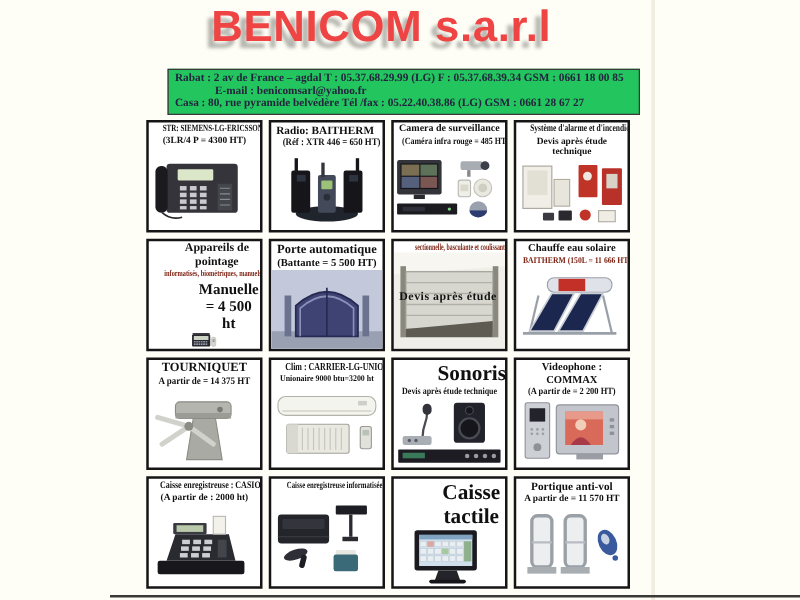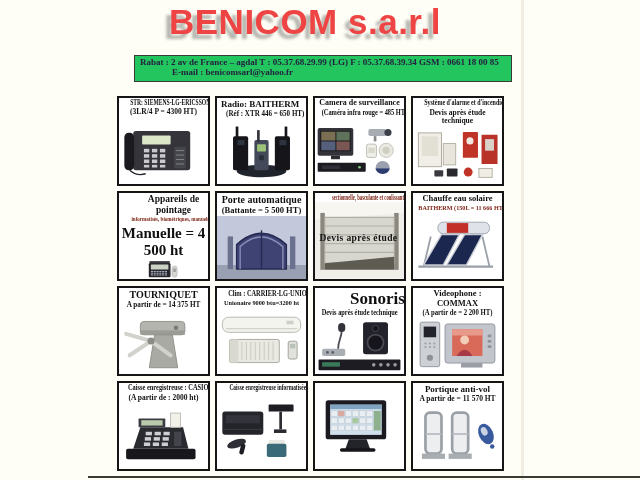--- a/index.html
+++ b/index.html
@@ -23,39 +23,40 @@
   .cell{border:2px solid #151515;background:#ffffff;display:flex;flex-direction:column;
         overflow:hidden;box-sizing:border-box;}
   .cap{font-weight:bold;text-align:center;color:#101010;line-height:1.12;padding-top:1px;}
   .left{text-align:left;padding-left:4px;}
   .red{color:#7d2415;}
   .sq{display:block;white-space:nowrap;transform-origin:50% 50%;}
   .sq62{transform:scaleX(.62);} .sq72{transform:scaleX(.72);} .sq75{transform:scaleX(.75);}
   .sq80{transform:scaleX(.80);} .sq85{transform:scaleX(.85);} .sq88{transform:scaleX(.88);}
   .sq90{transform:scaleX(.90);}
   .f7{font-size:7px;} .f75{font-size:7.5px;} .f8{font-size:8px;} .f85{font-size:8.5px;}
-  .f9{font-size:9px;} .f95{font-size:9.5px;padding-left:20px;} .f10{font-size:10px;} .f105{font-size:15px;}
+  .f9{font-size:9px;} .f95{font-size:9.5px;padding-left:20px;} .f10{font-size:10px;} .f105{font-size:12px;padding-left:39px;}
   .f12{font-size:17px;margin-left:35px;}
   .img{flex:1;position:relative;min-height:0;}
   .img svg{position:absolute;left:0;top:0;width:100%;height:100%;}
   .overlay{position:absolute;left:5%;top:40%;font-weight:bold;font-size:9.5px;color:#111;
            letter-spacing:.4px;white-space:nowrap;}
 </style>
 </head>
 <body>
 
 <div id="canvas">
   <div class="stripe"></div>
   <div class="scanline"></div>
 
   <div class="title">BENICOM s.a.r.l</div>
 
   <div class="contact">
     <div class="l1">Rabat : 2 av de France – agdal  T : 05.37.68.29.99 (LG) F : 05.37.68.39.34 GSM : 0661 18 00 85</div>
     <div class="l2">E-mail : benicomsarl@yahoo.fr</div>
+    <div class="l3">Casa : 80, rue pyramide belvédère Tél /fax : 05.22.40.38.86 (LG)  GSM : 0661 28 67 27</div>
   </div>
 
   <div class="grid">
 
     <div class="cell">
       <div class="cap f75">
           <span class="sq sq75">STR: SIEMENS-LG-ERICSSON-ALCATEL</span>
         </div>
       <div class="cap f75">(3LR/4 P = 4300 HT)</div>
       <div class="img">
@@ -410,20 +411,21 @@
           <rect x="64" y="32" width="14" height="4" fill="#2a2a30"></rect>
           <ellipse cx="22" cy="48" rx="11" ry="4.5" fill="#2e2e36" transform="rotate(-18 22 48)"></ellipse>
           <rect x="26" y="48" width="5" height="12" rx="2" fill="#1d1d24" transform="rotate(14 28 54)"></rect>
           <rect x="58" y="44" width="18" height="7" rx="1" fill="#e8e8e2"></rect>
           <rect x="56" y="48" width="22" height="15" rx="2" fill="#3a6a78"></rect>
         </svg>
       </div>
     </div>
 
     <div class="cell">
+      <div class="cap f12">Caisse tactile</div>
       <div class="img">
         <svg viewBox="0 0 100 64" preserveAspectRatio="xMidYMid meet">
           <rect x="12" y="3" width="68" height="44" rx="3" fill="#1a1a20"></rect>
           <rect x="17" y="8" width="58" height="34" fill="#cfdfeb"></rect>
           <rect x="17" y="8" width="58" height="5" fill="#7fa3c0"></rect>
           <g fill="#e9eef2" stroke="#b0bcc6" stroke-width="0.4">
             <rect x="18" y="15" width="7" height="6"></rect>
               <rect x="26" y="15" width="7" height="6"></rect>
               <rect x="34" y="15" width="7" height="6"></rect>
               <rect x="42" y="15" width="7" height="6"></rect>

